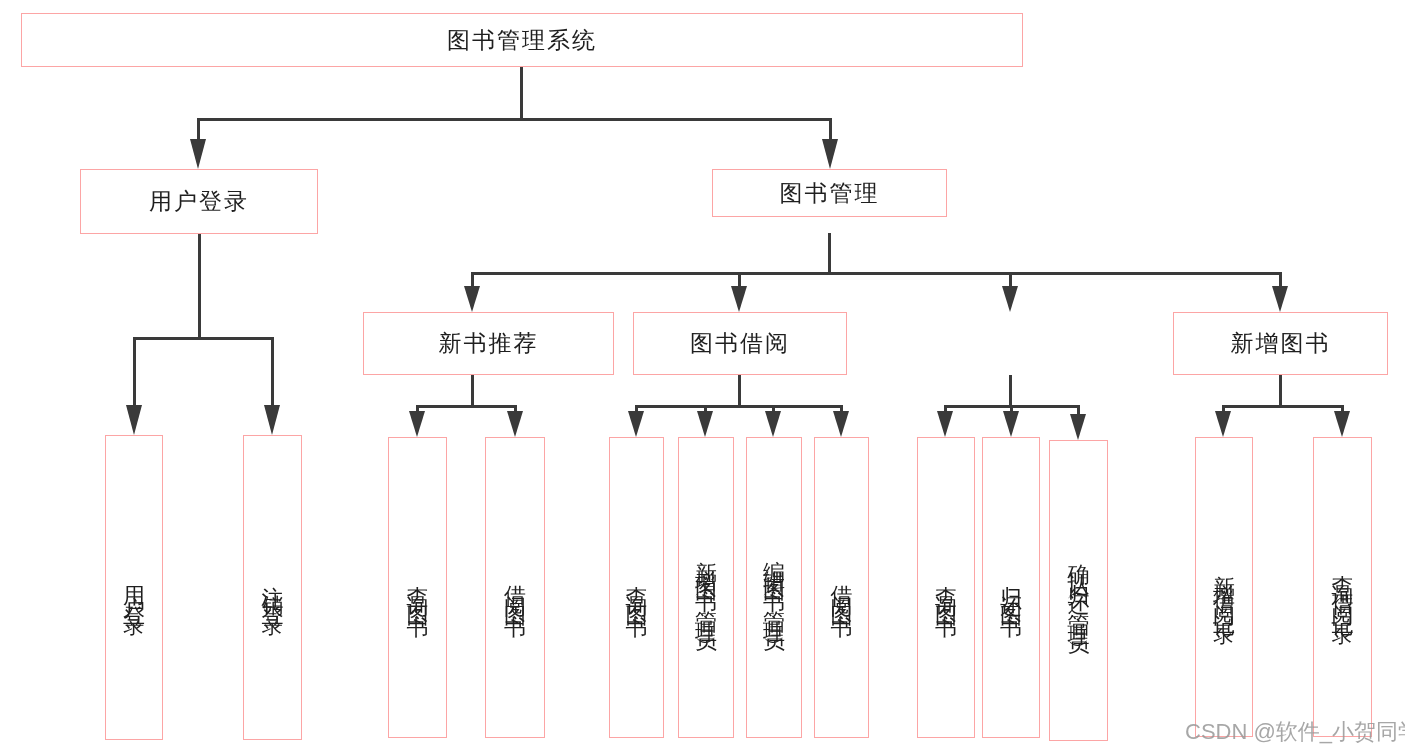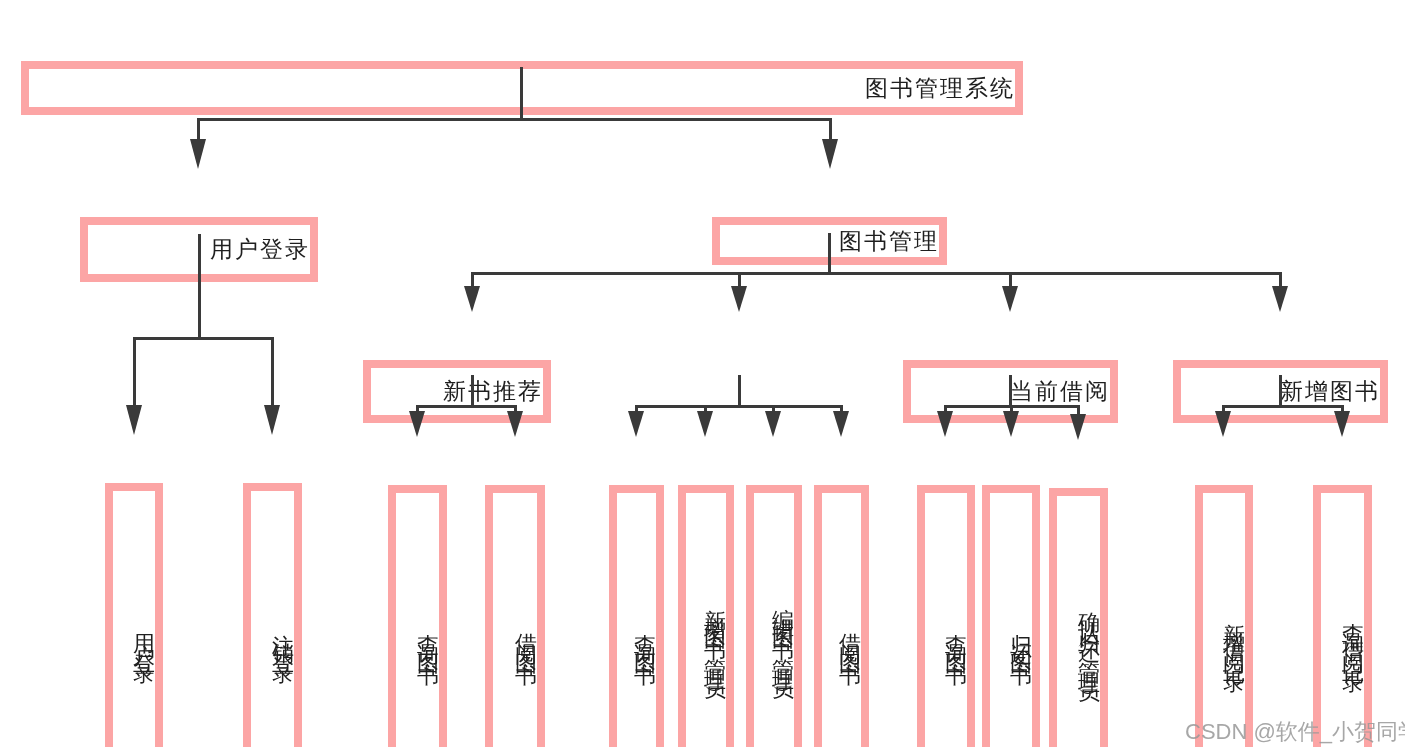--- a/index.html
+++ b/index.html
@@ -7,26 +7,25 @@
     position: relative;
     width: 1405px;
     height: 747px;
     background: #ffffff;
     overflow: hidden;
     font-family: "Liberation Sans", sans-serif;
   }
   .node {
     position: absolute;
     box-sizing: border-box;
-    border: 8px solid #fca5a5;
+    border: 1px solid #fca5a5;
     background: #ffffff;
     display: flex;
     align-items: center;
-    justify-content: flex-end;
-    margin-top: 48px;
+    justify-content: center;
   }
   .hlabel {
     font-size: 23px;
     letter-spacing: 2px;
     color: #1f1f1f;
     white-space: nowrap;
   }
   .vlabel {
     writing-mode: vertical-rl;
     text-orientation: mixed;
@@ -88,25 +87,25 @@
   <div class="hline" style="left:471px; top:272px; width:810px;"></div>
   <div class="vline" style="left:471px; top:272px; height:14px;"></div>
   <div class="arrow" style="left:464px; top:286px;"></div>
   <div class="vline" style="left:738px; top:272px; height:14px;"></div>
   <div class="arrow" style="left:731px; top:286px;"></div>
   <div class="vline" style="left:1009px; top:272px; height:14px;"></div>
   <div class="arrow" style="left:1002px; top:286px;"></div>
   <div class="vline" style="left:1279px; top:272px; height:14px;"></div>
   <div class="arrow" style="left:1272px; top:286px;"></div>
 
-  <div class="node" style="left:363px; top:312px; width:188px; height:63px;">
+  <div class="node" style="left:363px; top:312px; width:251px; height:63px;">
     <span class="hlabel">新书推荐</span>
   </div>
-  <div class="node" style="left:903px; top:312px; width:215px; height:63px;">
-    <span class="hlabel">当前借阅</span>
+  <div class="node" style="left:633px; top:312px; width:214px; height:63px;">
+    <span class="hlabel">图书借阅</span>
   </div>
   <div class="node" style="left:1173px; top:312px; width:215px; height:63px;">
     <span class="hlabel">新增图书</span>
   </div>
 
   <div class="vline" style="left:471px; top:375px; height:30px;"></div>
   <div class="hline" style="left:416px; top:405px; width:101px;"></div>
   <div class="vline" style="left:416px; top:405px; height:6px;"></div>
   <div class="arrow" style="left:409px; top:411px;"></div>
   <div class="vline" style="left:514px; top:405px; height:6px;"></div>

